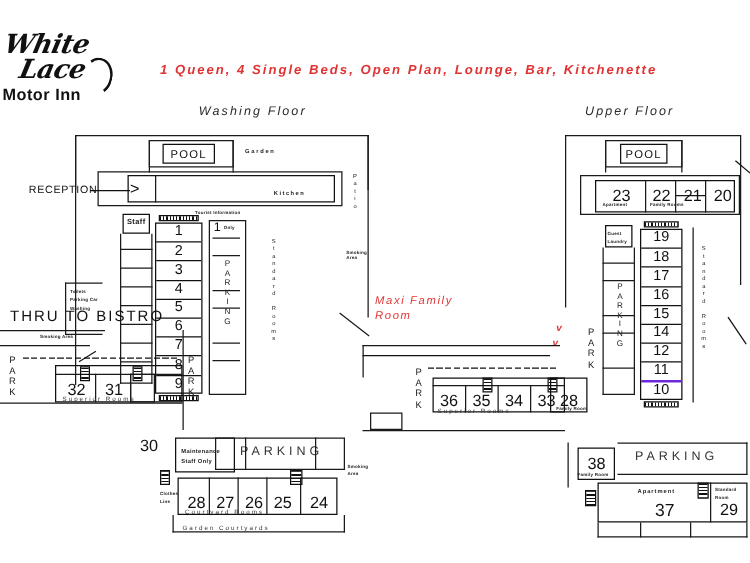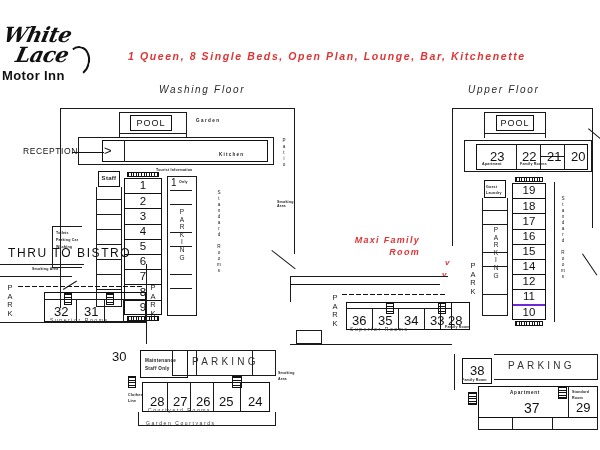--- a/index.html
+++ b/index.html
@@ -47,22 +47,22 @@
   
   .vstack{display:flex;flex-direction:column;align-items:center;
       font-size:7.5px;line-height:8.5px;color:#222;}
   .vstack.sm{font-size:4.6px;line-height:6px;}
   .vstack.md{font-size:6.5px;line-height:7.6px;}
   .pool-lbl{font-size:9px;letter-spacing:1px;font-weight:400;}
   .parking-wide{font-size:10px;letter-spacing:3.2px;color:#333;white-space:nowrap;}
   .bistro{font-size:12px;letter-spacing:1.6px;color:#111;white-space:nowrap;}
   .recept{font-size:8.5px;letter-spacing:0.6px;color:#111;white-space:nowrap;}
 
-  .maxi-lbl{color:#e03434;font-style:italic;font-weight:700;font-size:9px;
-      letter-spacing:1.3px;line-height:12px;text-align:right;white-space:nowrap;}
+  .maxi-lbl{color:#e03434;font-style:italic;font-weight:400;font-size:9px;
+      letter-spacing:1.3px;line-height:12px;text-align:left;white-space:nowrap;}
   .vmark{color:#e03434;font-style:italic;font-weight:700;font-size:8px;}
 
   
   .stairs{background:repeating-linear-gradient(to right,#111 0 1px,transparent 1px 2.6px);
       border:1px solid #111;box-sizing:border-box;}
   .stairs-h{background:repeating-linear-gradient(to bottom,#111 0 1px,transparent 1px 2.6px);
       border:1px solid #111;box-sizing:border-box;}
   .dashrow{background:repeating-linear-gradient(to right,#111 0 5px,transparent 5px 7px);}
   .arrow-line{background:#111;height:1px;}
 </style>
@@ -72,21 +72,21 @@
 <div id="stage">
 
   <div class="abs" style="left:2px;top:22px;width:112px;height:66px;">
     <div class="abs logo-script logo-l1" style="left:2px;top:0px;">White</div>
     <div class="abs logo-script logo-l2" style="left:14px;top:20px;">Lace</div>
     <div class="abs logo-swash" style="left:64px;top:24px;width:20px;height:26px;
          transform:rotate(12deg);"></div>
     <div class="abs logo-script logo-l3" style="left:0px;top:46px;">Motor Inn</div>
   </div>
 
-  <div class="abs hdr-red" style="left:128px;top:50px;">1 Queen, 8 Single Beds, Open Plan, Lounge, Bar, Kitchenette</div>
+  <div class="abs hdr-red" style="left:128px;top:50px;">1 Queen, 4 Single Beds, Open Plan, Lounge, Bar, Kitchenette</div>
 
   <div class="abs floor-title" style="left:159px;top:84px;">Washing Floor</div>
   <div class="abs floor-title" style="left:468px;top:84px;">Upper Floor</div>
 
   <div class="abs" style="left:0px;top:104px;width:300px;height:346px;">
 
     <div class="abs box" style="left:60px;top:4px;width:235px;height:44px;border-bottom:none;"></div>
     <div class="abs wall" style="left:60px;top:4px;width:1px;height:200px;"></div>
     <div class="abs wall" style="left:294px;top:4px;width:1px;height:146px;"></div>
 

